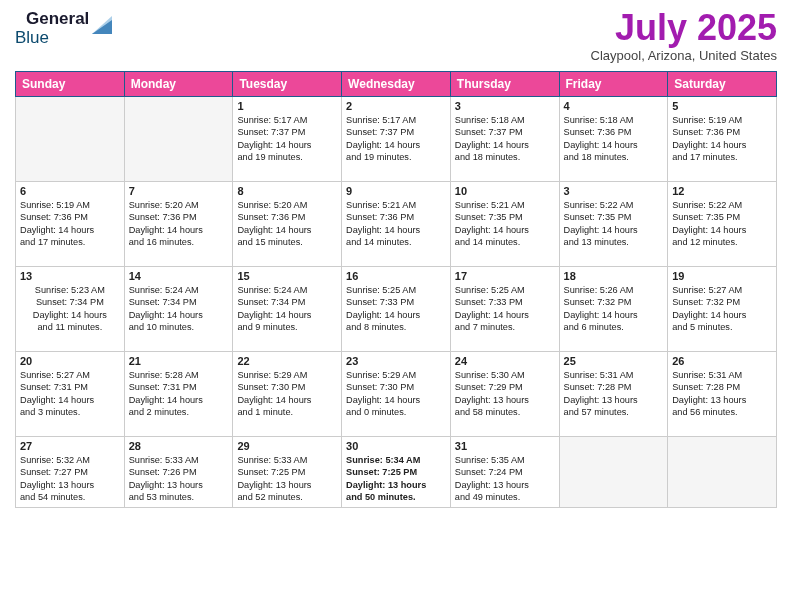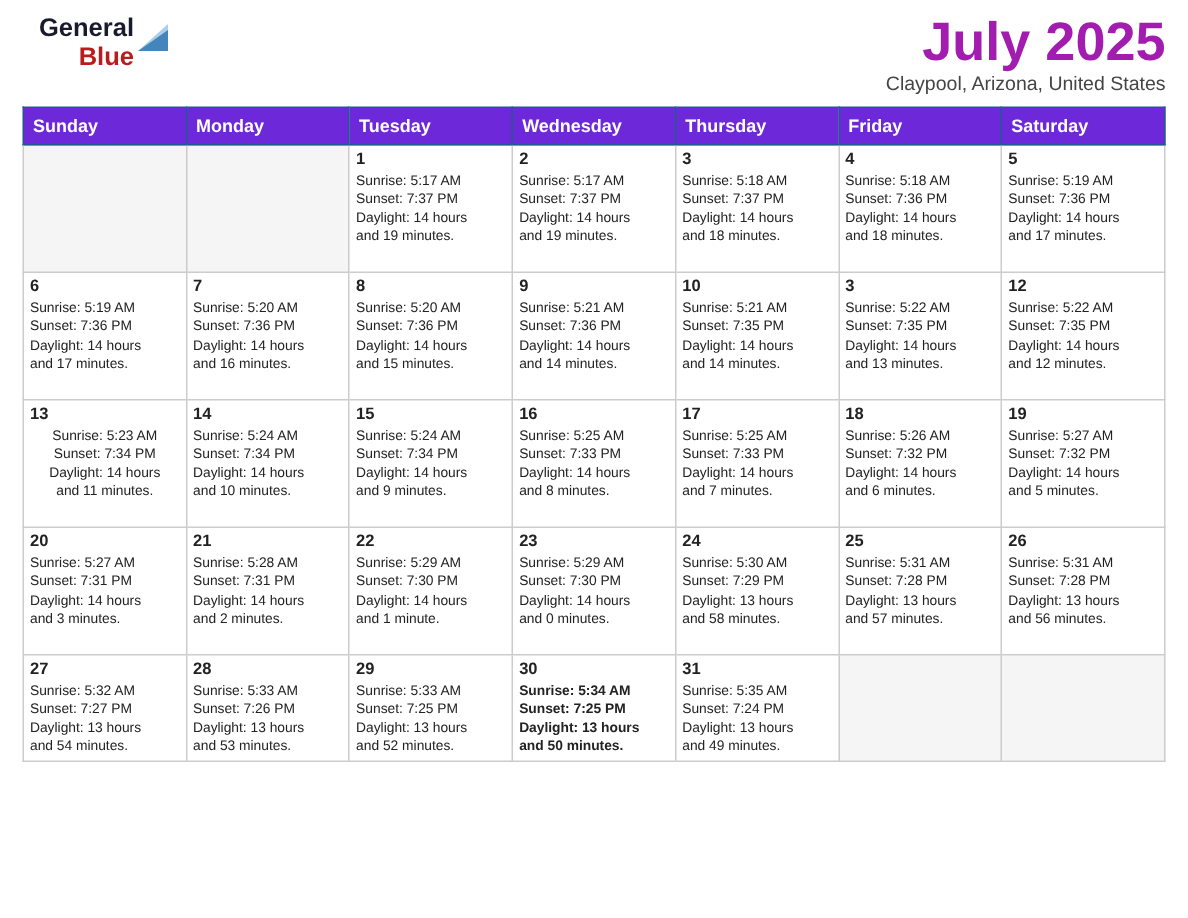--- a/index.html
+++ b/index.html
@@ -45,21 +45,21 @@
       font-size: 13px;
       color: #444;
       margin-top: 2px;
     }
     .calendar {
       width: 100%;
       border-collapse: collapse;
       border: 1px solid #ccc;
     }
     .calendar th {
-      background: #6d28d9;
+      background: #ec4899;
       color: #fff;
       font-size: 12px;
       font-weight: bold;
       text-align: left;
       padding: 5px 6px;
       border: 1px solid #1e5a8e;
     }
     .calendar td {
       vertical-align: top;
       border: 1px solid #ccc;
@@ -89,21 +89,21 @@
     }
   </style>
 </head>
 <body>
 
 <div class="page">
   <div class="header">
     <div class="logo">
       <div class="logo-text">
         <span style="font-size:17px;font-weight:bold;color:#1a1a2e;line-height:1.1;margin-left:11px;">General</span>
-        <span style="font-size:17px;font-weight:bold;color:#b91c1c;line-height:1.1;text-align:right;">Blue</span>
+        <span style="font-size:17px;font-weight:normal;color:#0c4a6e;line-height:1.1;">Blue</span>
       </div>
       <svg width="20" height="22" viewBox="0 0 20 22" style="margin-left:3px;margin-top:-12px;">
         <polygon points="0,22 20,8 20,22" fill="#2e6da4"></polygon>
         <polygon points="0,22 20,4 20,22" fill="#5a9fd4" opacity="0.5"></polygon>
       </svg>
     </div>
     <div class="title-area">
       <div class="month-title">July 2025</div>
       <div class="location">Claypool, Arizona, United States</div>
     </div>

